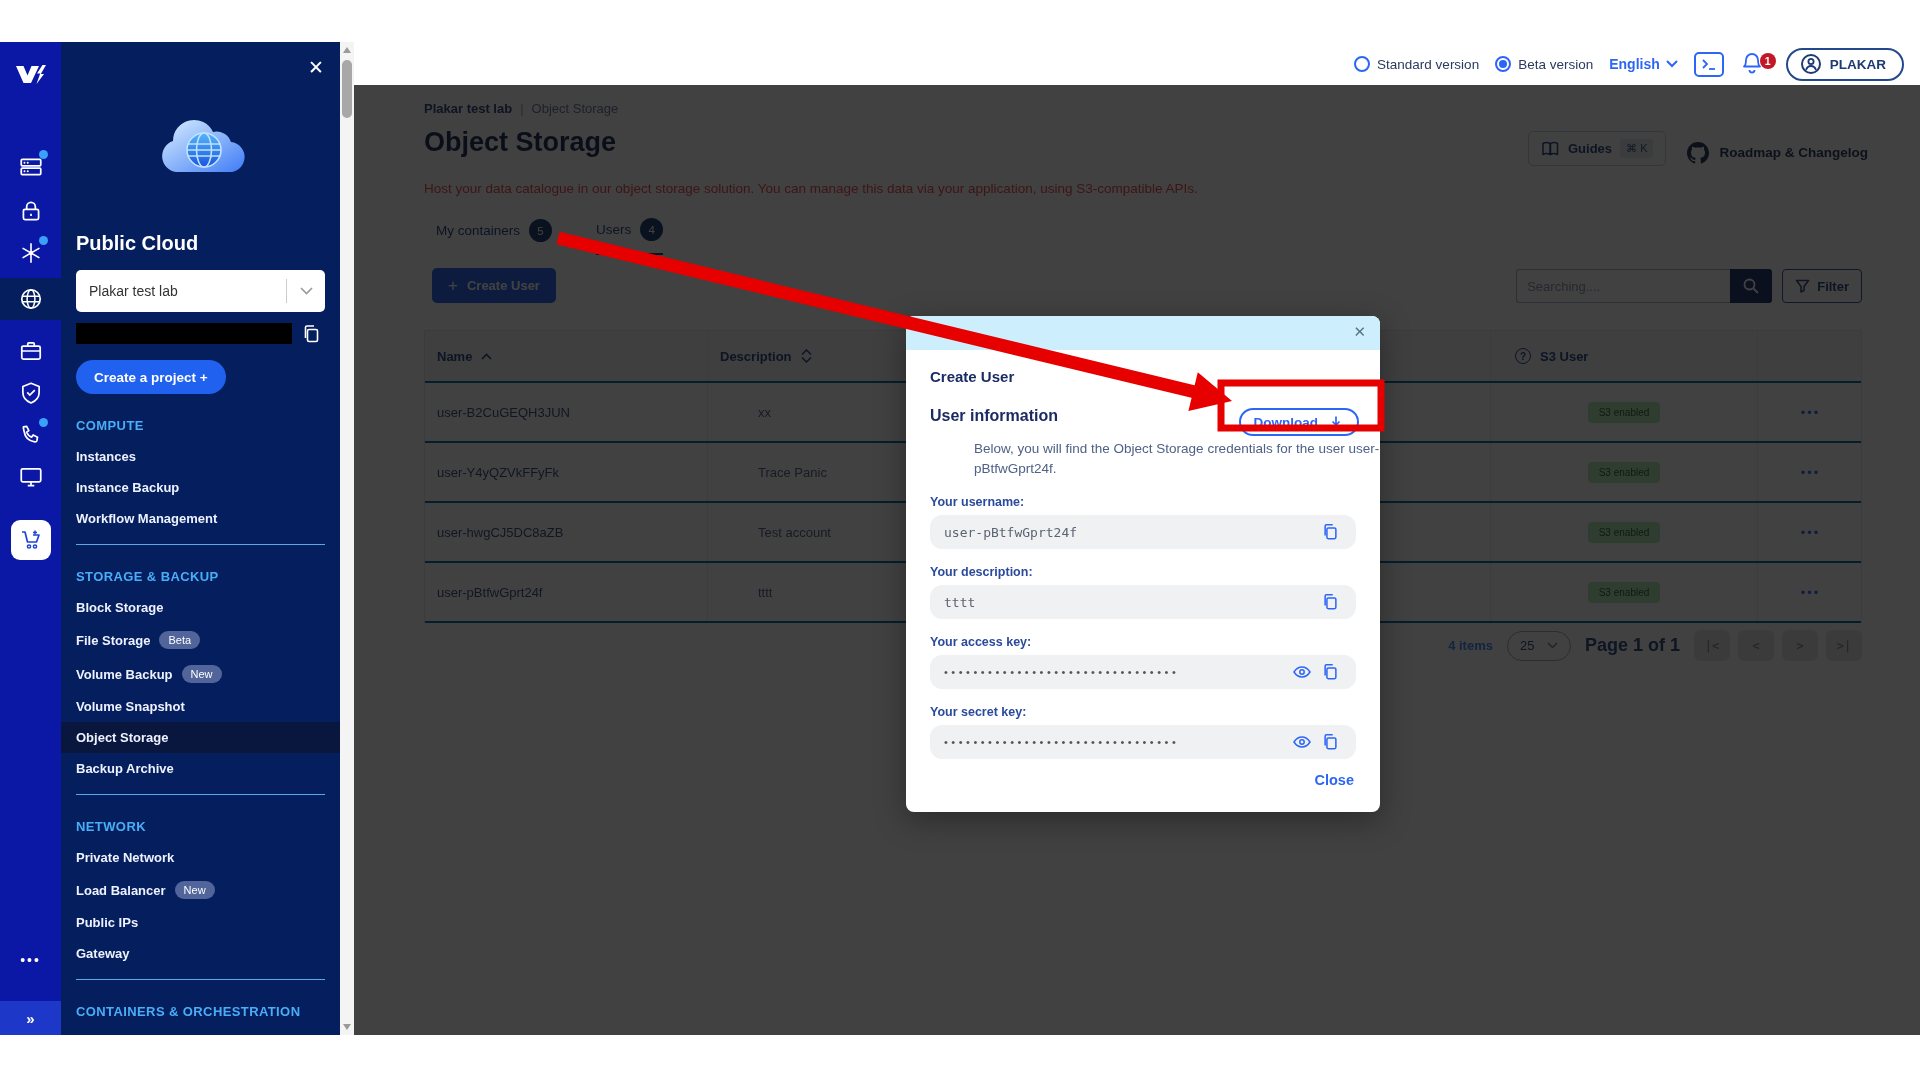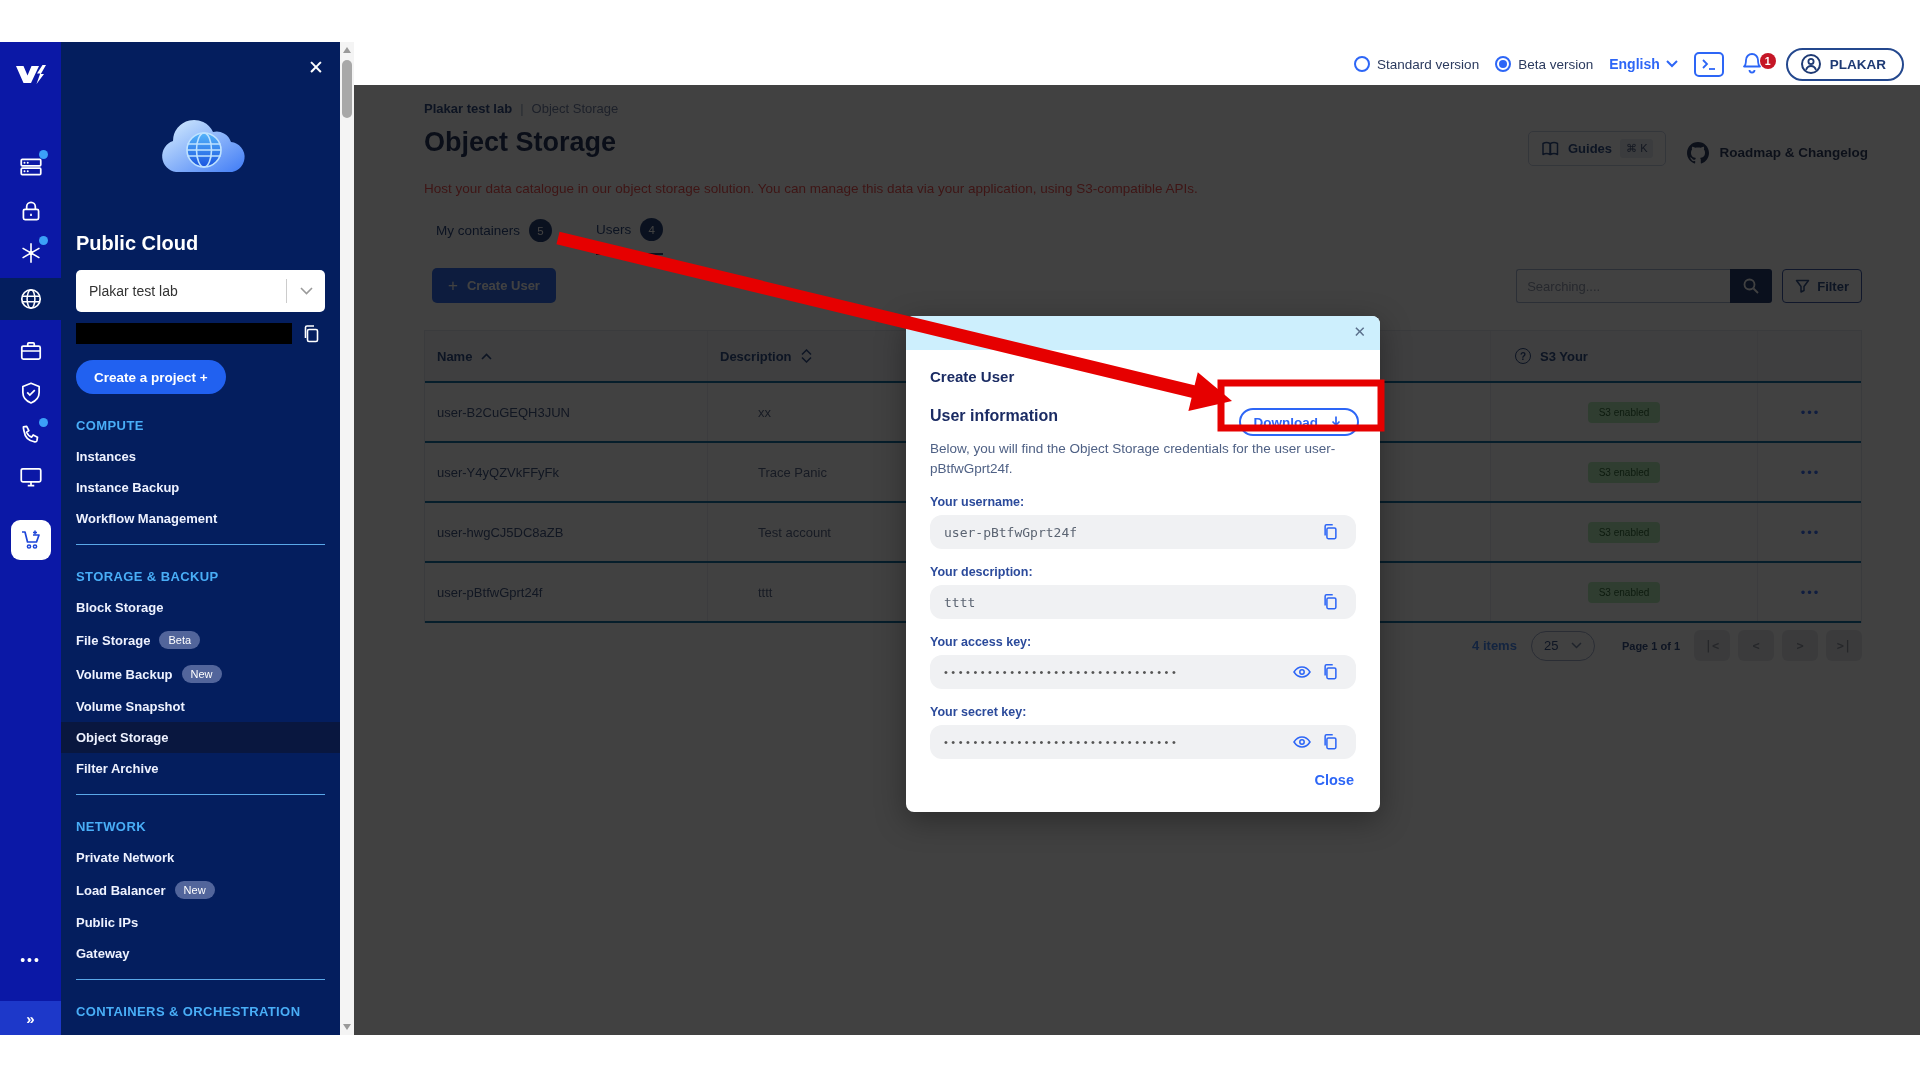--- a/index.html
+++ b/index.html
@@ -57,21 +57,21 @@
   .t-body .cell-name { font-size:13px; color:#33497a; padding-left:12px; }
   .t-body .cell-desc { font-size:13px; color:#4c5c80; padding-left:50px; }
   .t-body .cell-s3 { justify-content:center; }
   .s3-badge { background:#b3ecb6; color:#1e5b25; font-size:10px; padding:5px 11px; border-radius:4px; }
   .row-dots { color:#2d66f6; font-size:13px; letter-spacing:2px; cursor:pointer; }
   .q-circle { width:16px; height:16px; border:1.5px solid #20407f; border-radius:50%; font-size:10px; display:flex; align-items:center; justify-content:center; margin-left:12px; }
 
   .pagination { position:absolute; right:58px; top:630px; display:flex; align-items:center; gap:14px; }
   .pg-items { font-size:13px; font-weight:bold; color:#3b82f6; }
   .pg-size { width:64px; height:30px; border:1px solid #9aa7c7; border-radius:15px; display:flex; align-items:center; justify-content:space-between; padding:0 12px; font-size:13px; color:#24407c; cursor:pointer; background:#fff; }
-  .pg-label { font-size:11px; font-weight:bold; color:#24407c;margin-left:13px; }
+  .pg-label { font-size:18px; font-weight:bold; color:#24407c; }
   .pg-btns { display:flex; gap:8px; }
   .pg-btn { width:36px; height:31px; background:#e4e6ea; border:none; border-radius:6px; color:#8a8f9c; font-size:12px; font-weight:bold; display:flex; align-items:center; justify-content:center; cursor:pointer; font-family:"DejaVu Sans Mono",monospace; }
 
   
   .backdrop { position:absolute; left:354px; top:85px; width:1566px; height:950px; background:rgba(8,8,8,0.77); z-index:40; }
 
   
   .rail { position:absolute; left:0; top:42px; width:61px; height:993px; background:#0b18a6; z-index:45; }
   .rail .r-item { position:absolute; left:0; width:61px; display:flex; justify-content:center; }
   .r-iconwrap { position:relative; width:26px; height:26px; }
@@ -108,21 +108,21 @@
   .sb-thumb { position:absolute; left:2px; top:18px; width:10px; height:58px; background:#a8a8a8; border-radius:5px; }
 
   
   .modal { position:absolute; left:906px; top:316px; width:474px; height:496px; background:#fff; border-radius:8px; z-index:50; box-shadow:0 8px 30px rgba(0,0,0,0.35); }
   .modal-strip { height:34px; background:#cdeffd; border-radius:8px 8px 0 0; position:relative; }
   .modal-x { position:absolute; right:14px; top:7px; color:#5b708c; font-size:15px; cursor:pointer; }
   .modal-body { padding:18px 24px 0; position:relative; }
   .modal-title { font-size:15px; font-weight:bold; color:#1a2b63; }
   .section-title { margin-top:22px; font-size:16px; font-weight:bold; color:#1a2b63; }
   .download-btn { position:absolute; right:21px; top:58px; height:28px; padding:0 13px; background:#fff; border:2px solid #2d66f6; border-radius:15px; color:#2d66f6; font-weight:bold; font-size:13.5px; display:flex; align-items:center; gap:10px; cursor:pointer; font-family:inherit; }
-  .modal-text { margin-top:14px; width:434px; font-size:13.5px; line-height:20px; color:#4f6185; }
+  .modal-text { margin-top:14px; width:434px; font-size:13.5px; line-height:20px; color:#4f6185;margin-left:44px; }
   .field-label { margin-top:16px; font-size:12.5px; font-weight:bold; color:#2b4a9b; }
   .field { margin-top:6px; width:426px; height:34px; background:#f0f1f3; border-radius:12px; display:flex; align-items:center; padding:0 12px 0 14px; }
   .field .f-val { flex:1; font-family:"DejaVu Sans Mono",monospace; font-size:13px; color:#5b6472; }
   .field .f-dots { flex:1; font-size:11px; letter-spacing:3.5px; color:#555; }
   .f-icon { width:28px; display:flex; justify-content:center; cursor:pointer; }
   .close-link { position:absolute; right:26px; bottom:24px; color:#2d66f6; font-weight:bold; font-size:14.5px; cursor:pointer; }
 
   
   .annot { position:absolute; left:0; top:0; width:1920px; height:1080px; z-index:60; pointer-events:none; }
 </style>
@@ -240,21 +240,21 @@
         </div>
         <div>
           <span>Description</span>
           <svg width="11" height="14">
               <path d="M1 5.5L5.5 1 10 5.5" stroke="#20407f" stroke-width="1.5" fill="none"></path>
               <path d="M1 8.5L5.5 13 10 8.5" stroke="#20407f" stroke-width="1.5" fill="none"></path>
             </svg>
         </div>
         <div>
           <span class="q-circle">?</span>
-          <span>S3 Your</span>
+          <span>S3 User</span>
         </div>
         <div></div>
       </div>
 
       <div class="t-row t-body">
         <div class="cell-name">user-B2CuGEQH3JUN</div>
         <div class="cell-desc">xx</div>
         <div class="cell-s3">
             <span class="s3-badge">S3 enabled</span>
           </div>
@@ -465,21 +465,21 @@
           <span>Volume Backup</span>
           <span class="badge-pill">New</span>
         </div>
       <div class="nav-item">
           <span>Volume Snapshot</span>
         </div>
       <div class="nav-item active">
           <span>Object Storage</span>
         </div>
       <div class="nav-item">
-          <span>Filter Archive</span>
+          <span>Backup Archive</span>
         </div>
       <div class="nav-divider"></div>
 
       <div class="nav-title">NETWORK</div>
       <div class="nav-item">
           <span>Private Network</span>
         </div>
       <div class="nav-item">
           <span>Load Balancer</span>
           <span class="badge-pill">New</span>

